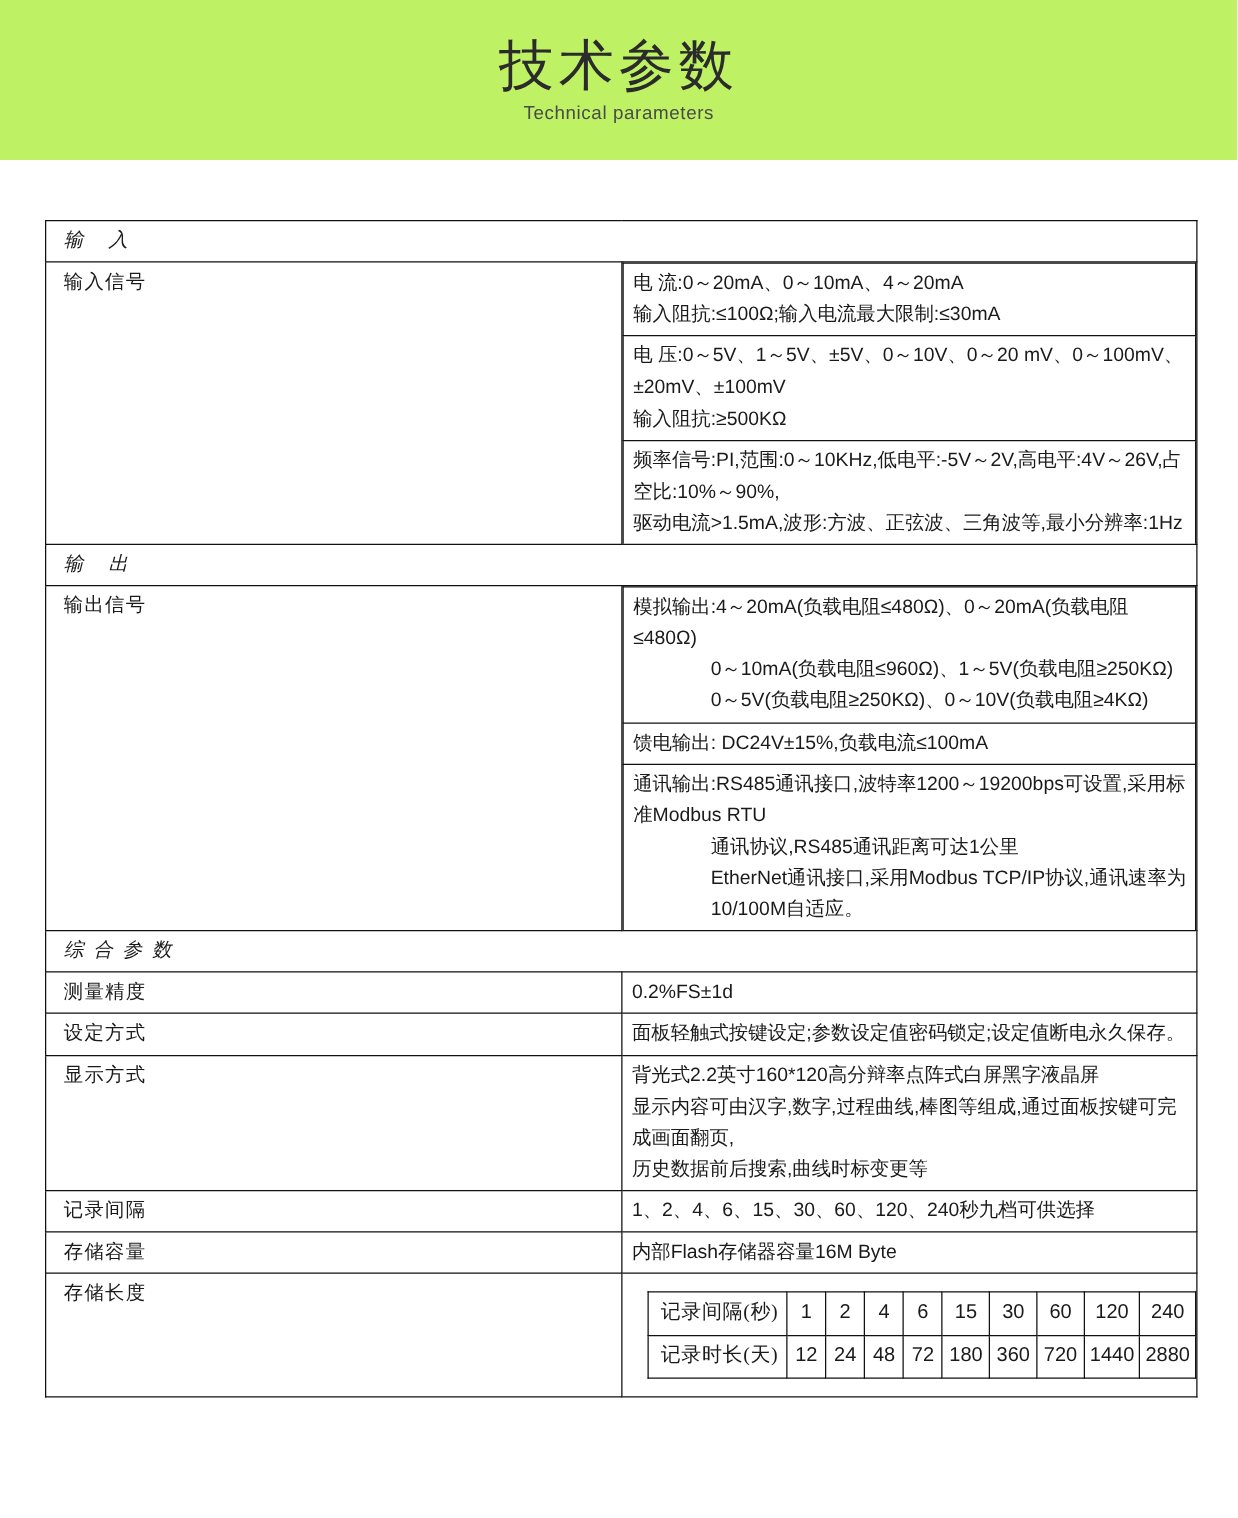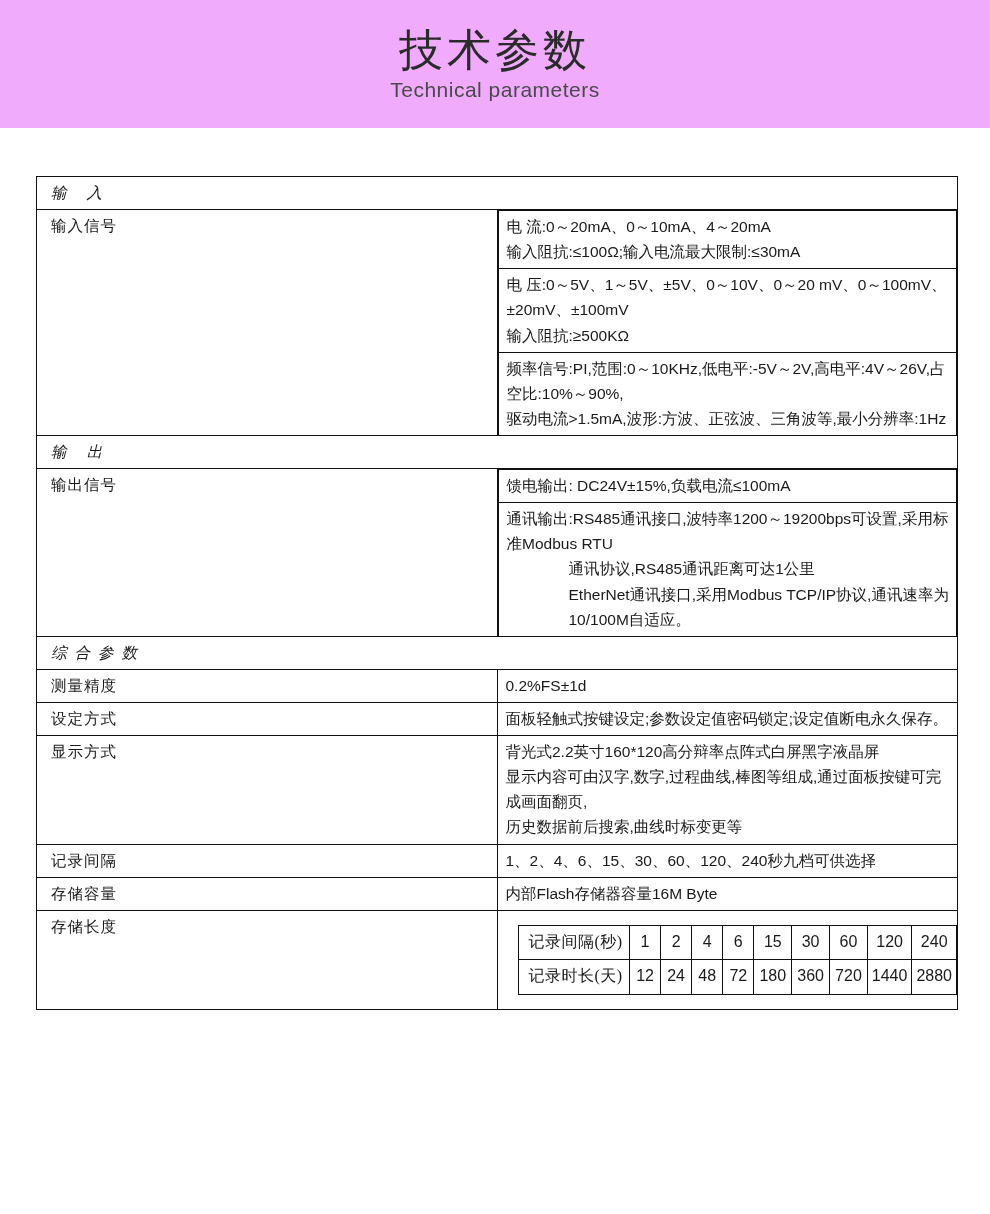--- a/index.html
+++ b/index.html
@@ -11,37 +11,37 @@
     width: 990px;
     height: 1214px;
     font-family: "Liberation Sans", sans-serif;
     color: #1a1a1a;
     overflow: hidden;
   }
   
   .banner {
     width: 990px;
     height: 128px;
-    background: #f0abfc;
+    background: #bef264;
     box-sizing: border-box;
     display: flex;
     flex-direction: column;
     align-items: center;
     justify-content: center;
   }
   .banner-title {
     font-size: 44px;
     letter-spacing: 4px;
     color: #2b2b2b;
     line-height: 1.1;
     font-weight: normal;
   }
   .banner-sub {
     margin-top: 4px;
-    font-size: 21px;
+    font-size: 15px;
     color: #4a4a4a;
     letter-spacing: 0.5px;
   }
 
   
   .sheet {
     padding: 48px 32px 0 36px;
     box-sizing: border-box;
   }
   table.spec {
@@ -160,20 +160,27 @@
   </tr>
 
   <tr class="section">
     <td colspan="2">输 出</td>
   </tr>
   <tr>
     <td class="lbl">输出信号</td>
     <td class="holder">
       <table class="nested">
         <tbody>
+                <tr>
+          <td>
+            <div>模拟输出:4～20mA(负载电阻≤480Ω)、0～20mA(负载电阻≤480Ω)</div>
+            <div class="ind1">0～10mA(负载电阻≤960Ω)、1～5V(负载电阻≥250KΩ)</div>
+            <div class="ind1">0～5V(负载电阻≥250KΩ)、0～10V(负载电阻≥4KΩ)</div>
+          </td>
+        </tr>
         <tr>
           <td>
             <div>馈电输出: DC24V±15%,负载电流≤100mA</div>
           </td>
         </tr>
         <tr>
           <td>
             <div>通讯输出:RS485通讯接口,波特率1200～19200bps可设置,采用标准Modbus RTU</div>
             <div class="ind2">通讯协议,RS485通讯距离可达1公里</div>
             <div class="ind2">EtherNet通讯接口,采用Modbus TCP/IP协议,通讯速率为10/100M自适应。</div>

